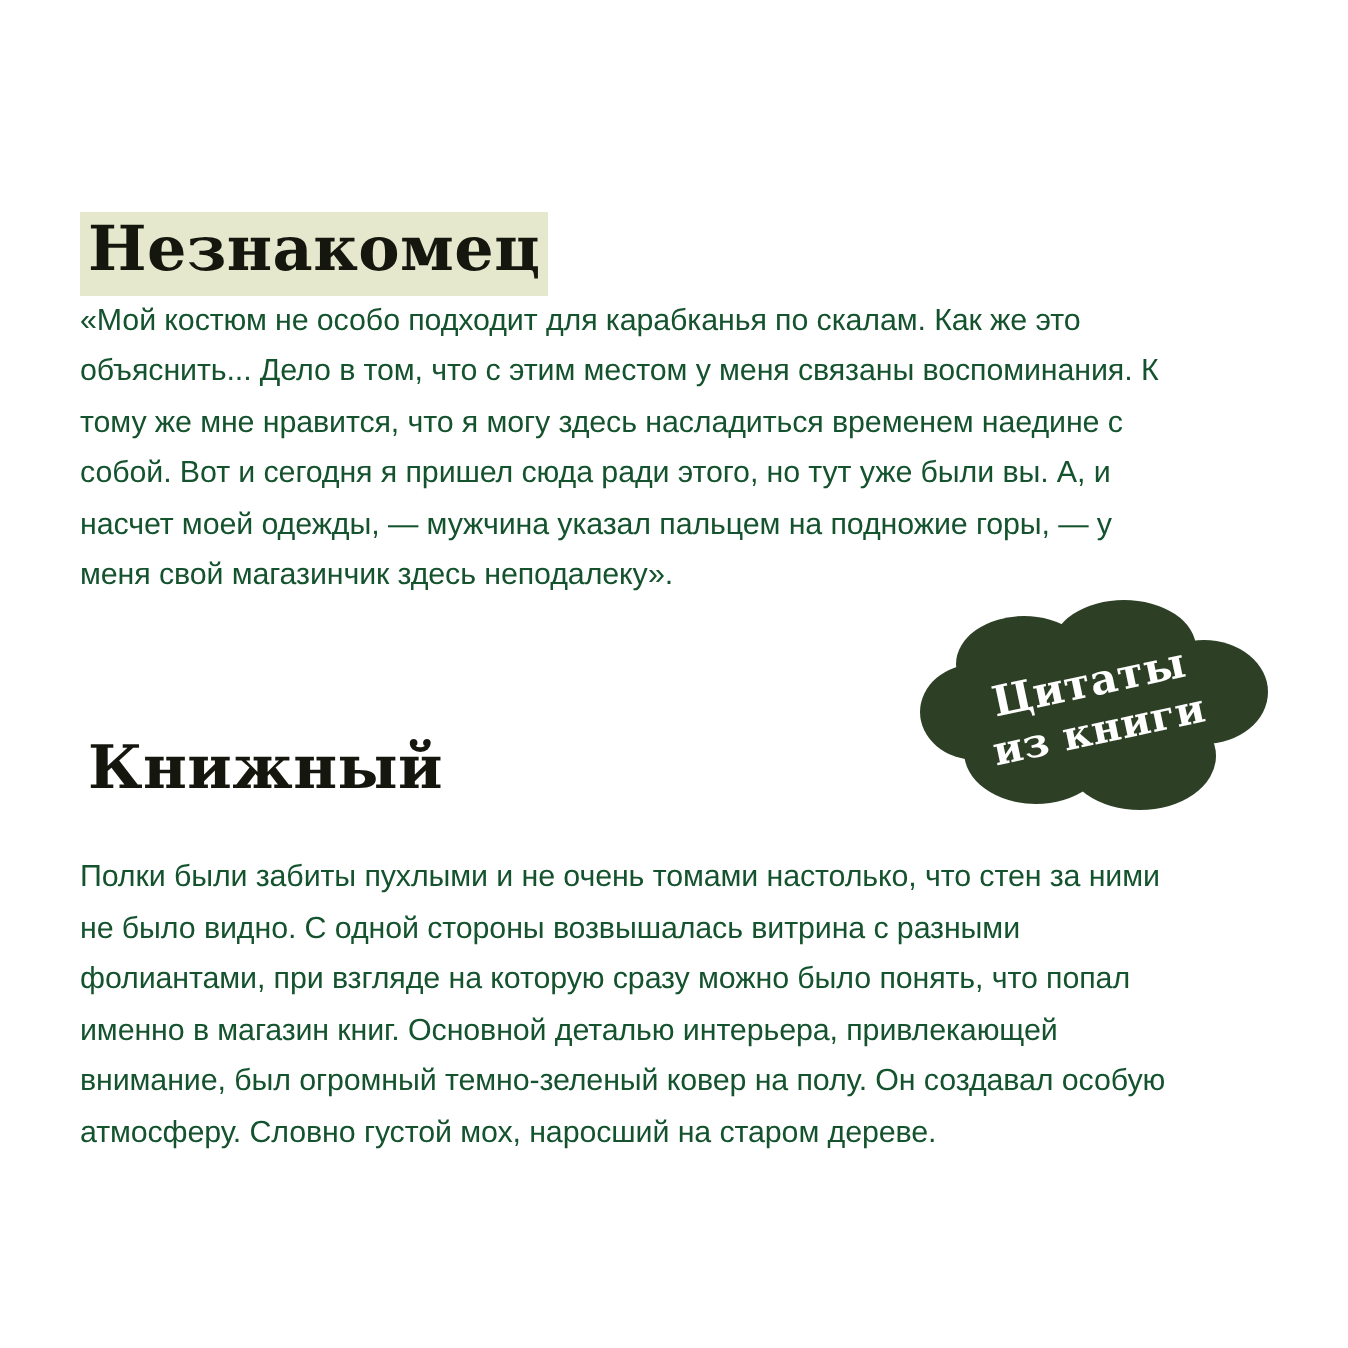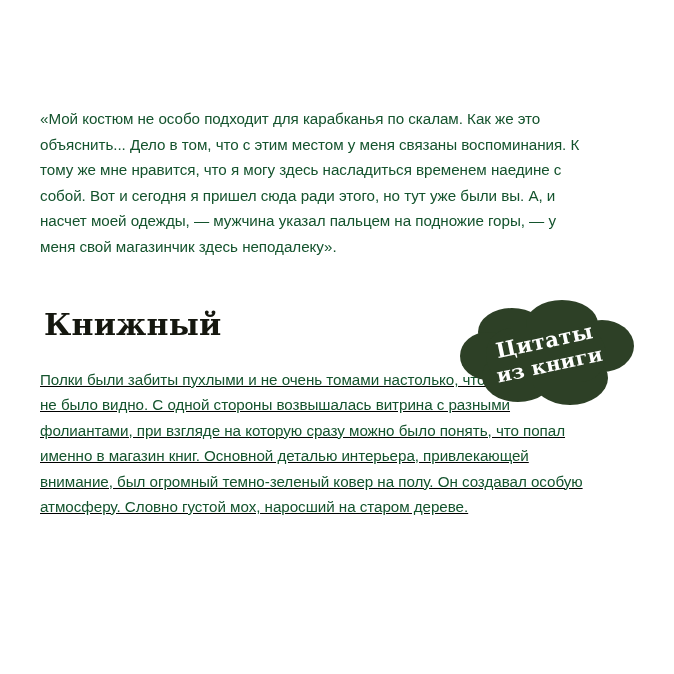--- a/index.html
+++ b/index.html
@@ -49,22 +49,21 @@
     line-height: 25.5px;
     color: #14532d;
     margin: 0;
     max-width: 546px;
     letter-spacing: -0.05px;
   }
   .section-quote {
     margin-top: 22px;
   }
   .section-book {
-    margin-top: 47px;
-    text-decoration: underline;
+    margin-top: 65px;
   }
   .section-book .body-text {
     margin-top: 20px;
     max-width: 556px;
   }
   .section-book .heading {
     font-size: 30px;
   }
 
   
@@ -106,20 +105,23 @@
   .cloud-text span.line2 {
     font-size: 20px;
   }
 </style>
 </head>
 <body>
 
 <div class="page">
 
   <div class="section section-quote">
+    <div class="heading-wrap">
+      <h1 class="heading highlight">Незнакомец</h1>
+    </div>
     <p class="body-text">«Мой костюм не особо подходит для карабканья по скалам. Как же это объяснить... Дело в том, что с этим местом у меня связаны воспоминания. К тому же мне нравится, что я могу здесь насладиться временем наедине с собой. Вот и сегодня я пришел сюда ради этого, но тут уже были вы. А, и насчет моей одежды, — мужчина указал пальцем на подножие горы, — у меня свой магазинчик здесь неподалеку».</p>
   </div>
 
   <div class="section section-book">
     <div class="heading-wrap">
       <h1 class="heading">Книжный</h1>
     </div>
     <p class="body-text">Полки были забиты пухлыми и не очень томами настолько, что стен за ними не было видно. С одной стороны возвышалась витрина с разными фолиантами, при взгляде на которую сразу можно было понять, что попал именно в магазин книг. Основной деталью интерьера, привлекающей внимание, был огромный темно-зеленый ковер на полу. Он создавал особую атмосферу. Словно густой мох, наросший на старом дереве.</p>
   </div>
 

